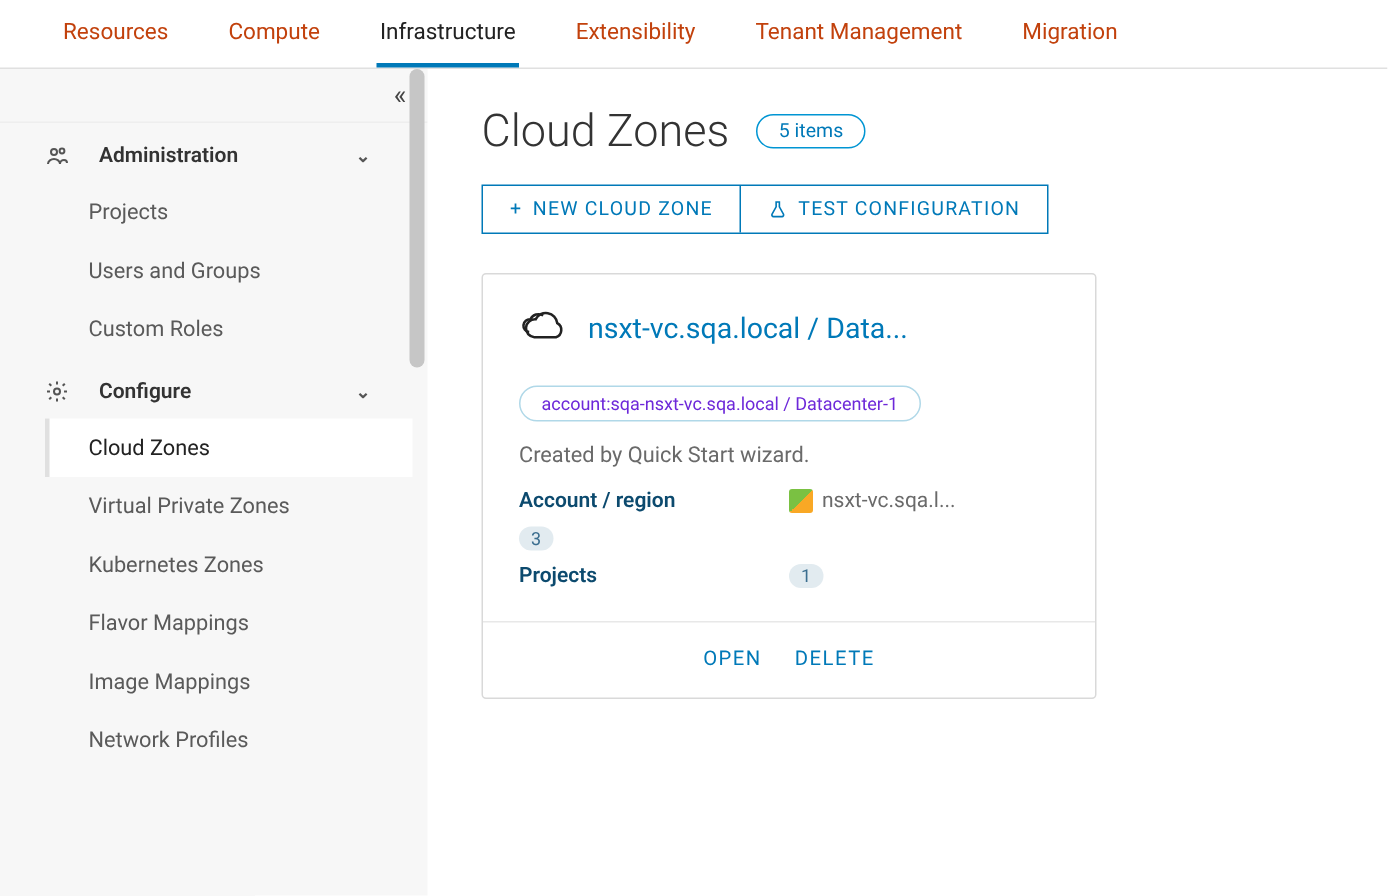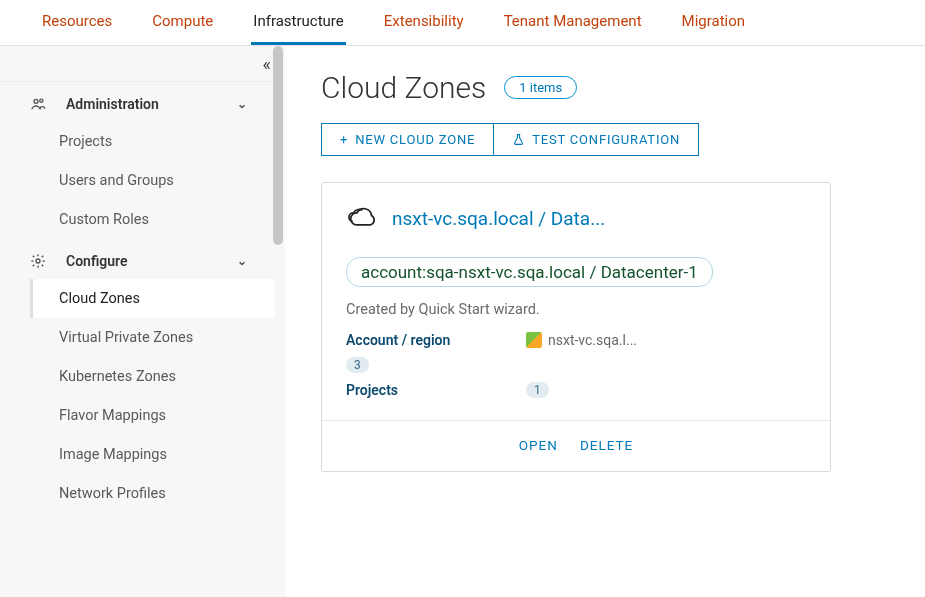--- a/index.html
+++ b/index.html
@@ -120,38 +120,38 @@
       letter-spacing: 0.8px;
       cursor: pointer;
       display: flex;
       align-items: center;
       gap: 7px;
     }
     .action-btn + .action-btn { border-left: 1px solid #0079b8; }
     .card {
       border: 1px solid #d9d9d9;
       border-radius: 3px;
-      width: 510px;
+      width: 410px;
       padding: 22px 24px 18px 24px;
     }
     .card-title-row {
       display: flex;
       align-items: center;
       gap: 12px;
       margin-bottom: 26px;
     }
     .card-title {
       color: #0079b8;
       font-size: 19px;
       font-weight: 400;
     }
     .tag-pill {
       border: 1px solid #b0d8e8;
-      color: #14532d;
-      font-size: 17px;
+      color: #6d28d9;
+      font-size: 12px;
       padding: 4px 14px;
       border-radius: 14px;
       display: inline-block;
       margin-bottom: 14px;
     }
     .desc {
       color: #6a6a6a;
       margin-bottom: 14px;
       font-size: 14.5px;
     }
@@ -236,21 +236,21 @@
       <div class="sb-item">Kubernetes Zones</div>
       <div class="sb-item">Flavor Mappings</div>
       <div class="sb-item">Image Mappings</div>
       <div class="sb-item">Network Profiles</div>
     </div>
   </div>
 
   <div class="main">
     <div class="page-header">
       <div class="page-title">Cloud Zones</div>
-      <div class="badge-items">1 items</div>
+      <div class="badge-items">5 items</div>
     </div>
 
     <div class="action-bar">
       <div class="action-btn">
         <span>+</span>
         <span>NEW CLOUD ZONE</span>
       </div>
       <div class="action-btn">
         <span>
           <svg width="13" height="13" viewBox="0 0 24 24" fill="none" stroke="#0079b8" stroke-width="2">

